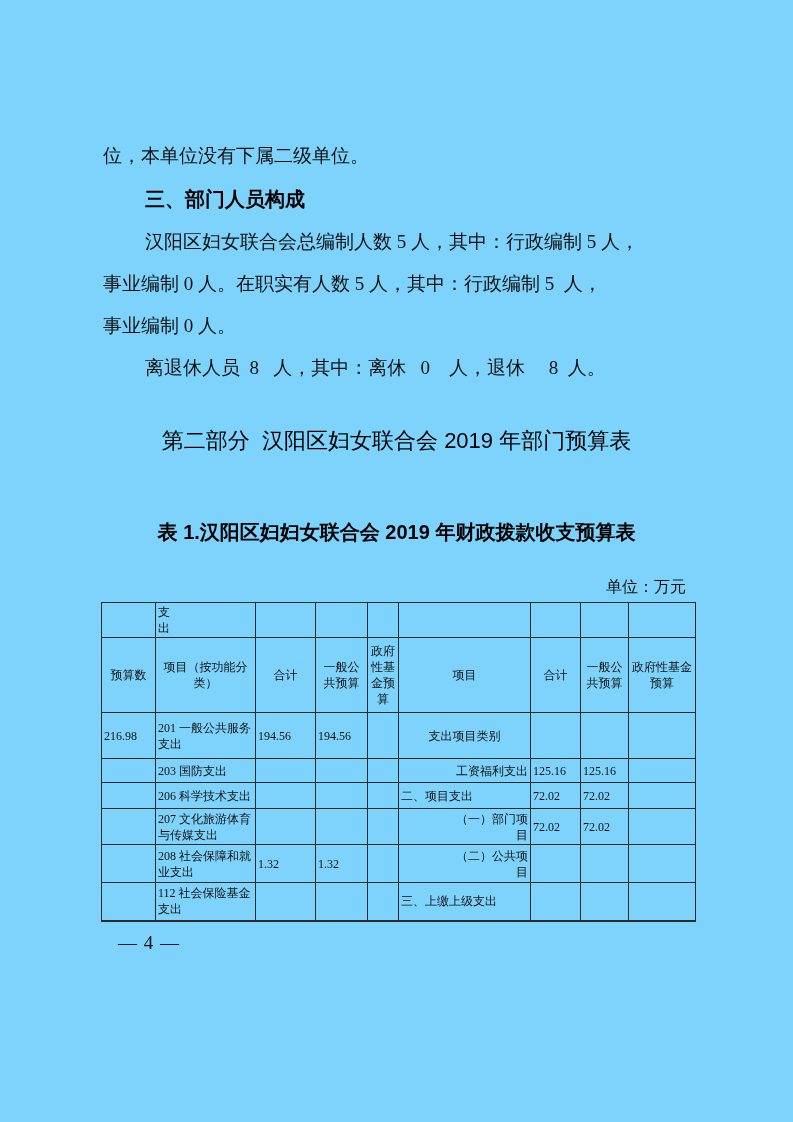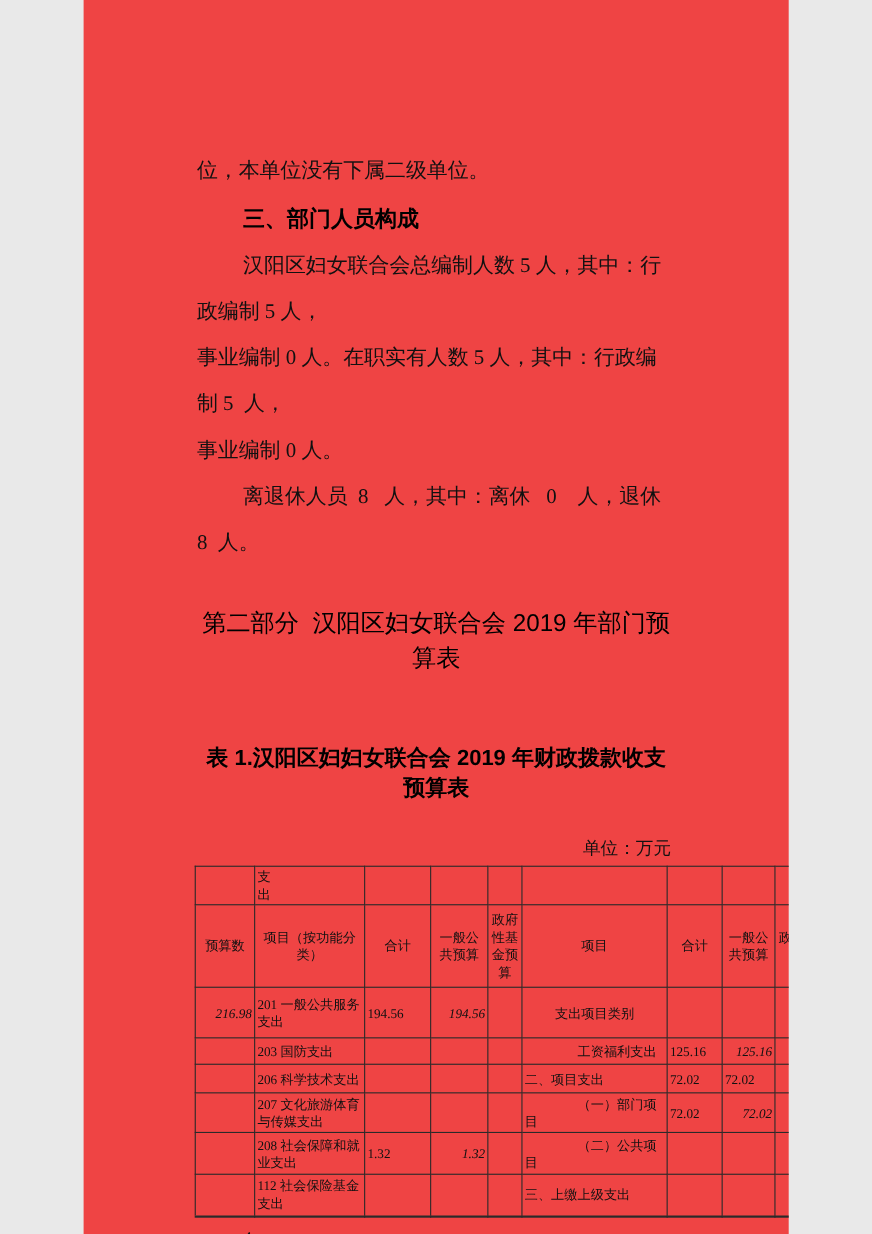--- a/index.html
+++ b/index.html
@@ -1,21 +1,21 @@
 <!DOCTYPE html>
 <html><head>
 <meta charset="utf-8">
 <style>
   * { margin:0; padding:0; box-sizing:border-box; }
   html,body { background:#e9e9e9; }
   .page {
     position:relative;
-    width:641px; height:1122px;
+    width:793px; height:1122px;
     margin:0 auto;
-    background:#ef4444;
+    background:#7dd3fc;
     color:#000;
     font-family:"Liberation Serif", serif;
     overflow:hidden;
   }
   .content { padding:135px 103px 0 103px; }
 
   .bodyline {
     font-size:19px;
     line-height:42px;
     white-space:pre-wrap;
@@ -77,23 +77,23 @@
   table.budget-table td {
     border:1px solid #2a2a2a;
     padding:1px 2px;
     line-height:16px;
     vertical-align:middle;
     white-space:pre-line;
     word-break:break-all;
     overflow:hidden;
   }
   td.l { text-align:left; }
-  td.r { text-align:right;font-style:italic; }
+  td.r { text-align:left; }
   td.c { text-align:center; }
-  td.ind { text-align:left; text-indent:48px; }
+  td.ind { text-align:right; text-indent:48px; }
 
   .page-number {
     margin-top:8px;
     padding-left:15px;
     font-size:19px;
     line-height:26px;
     letter-spacing:1px;
     color:#111;
   }
 </style>

